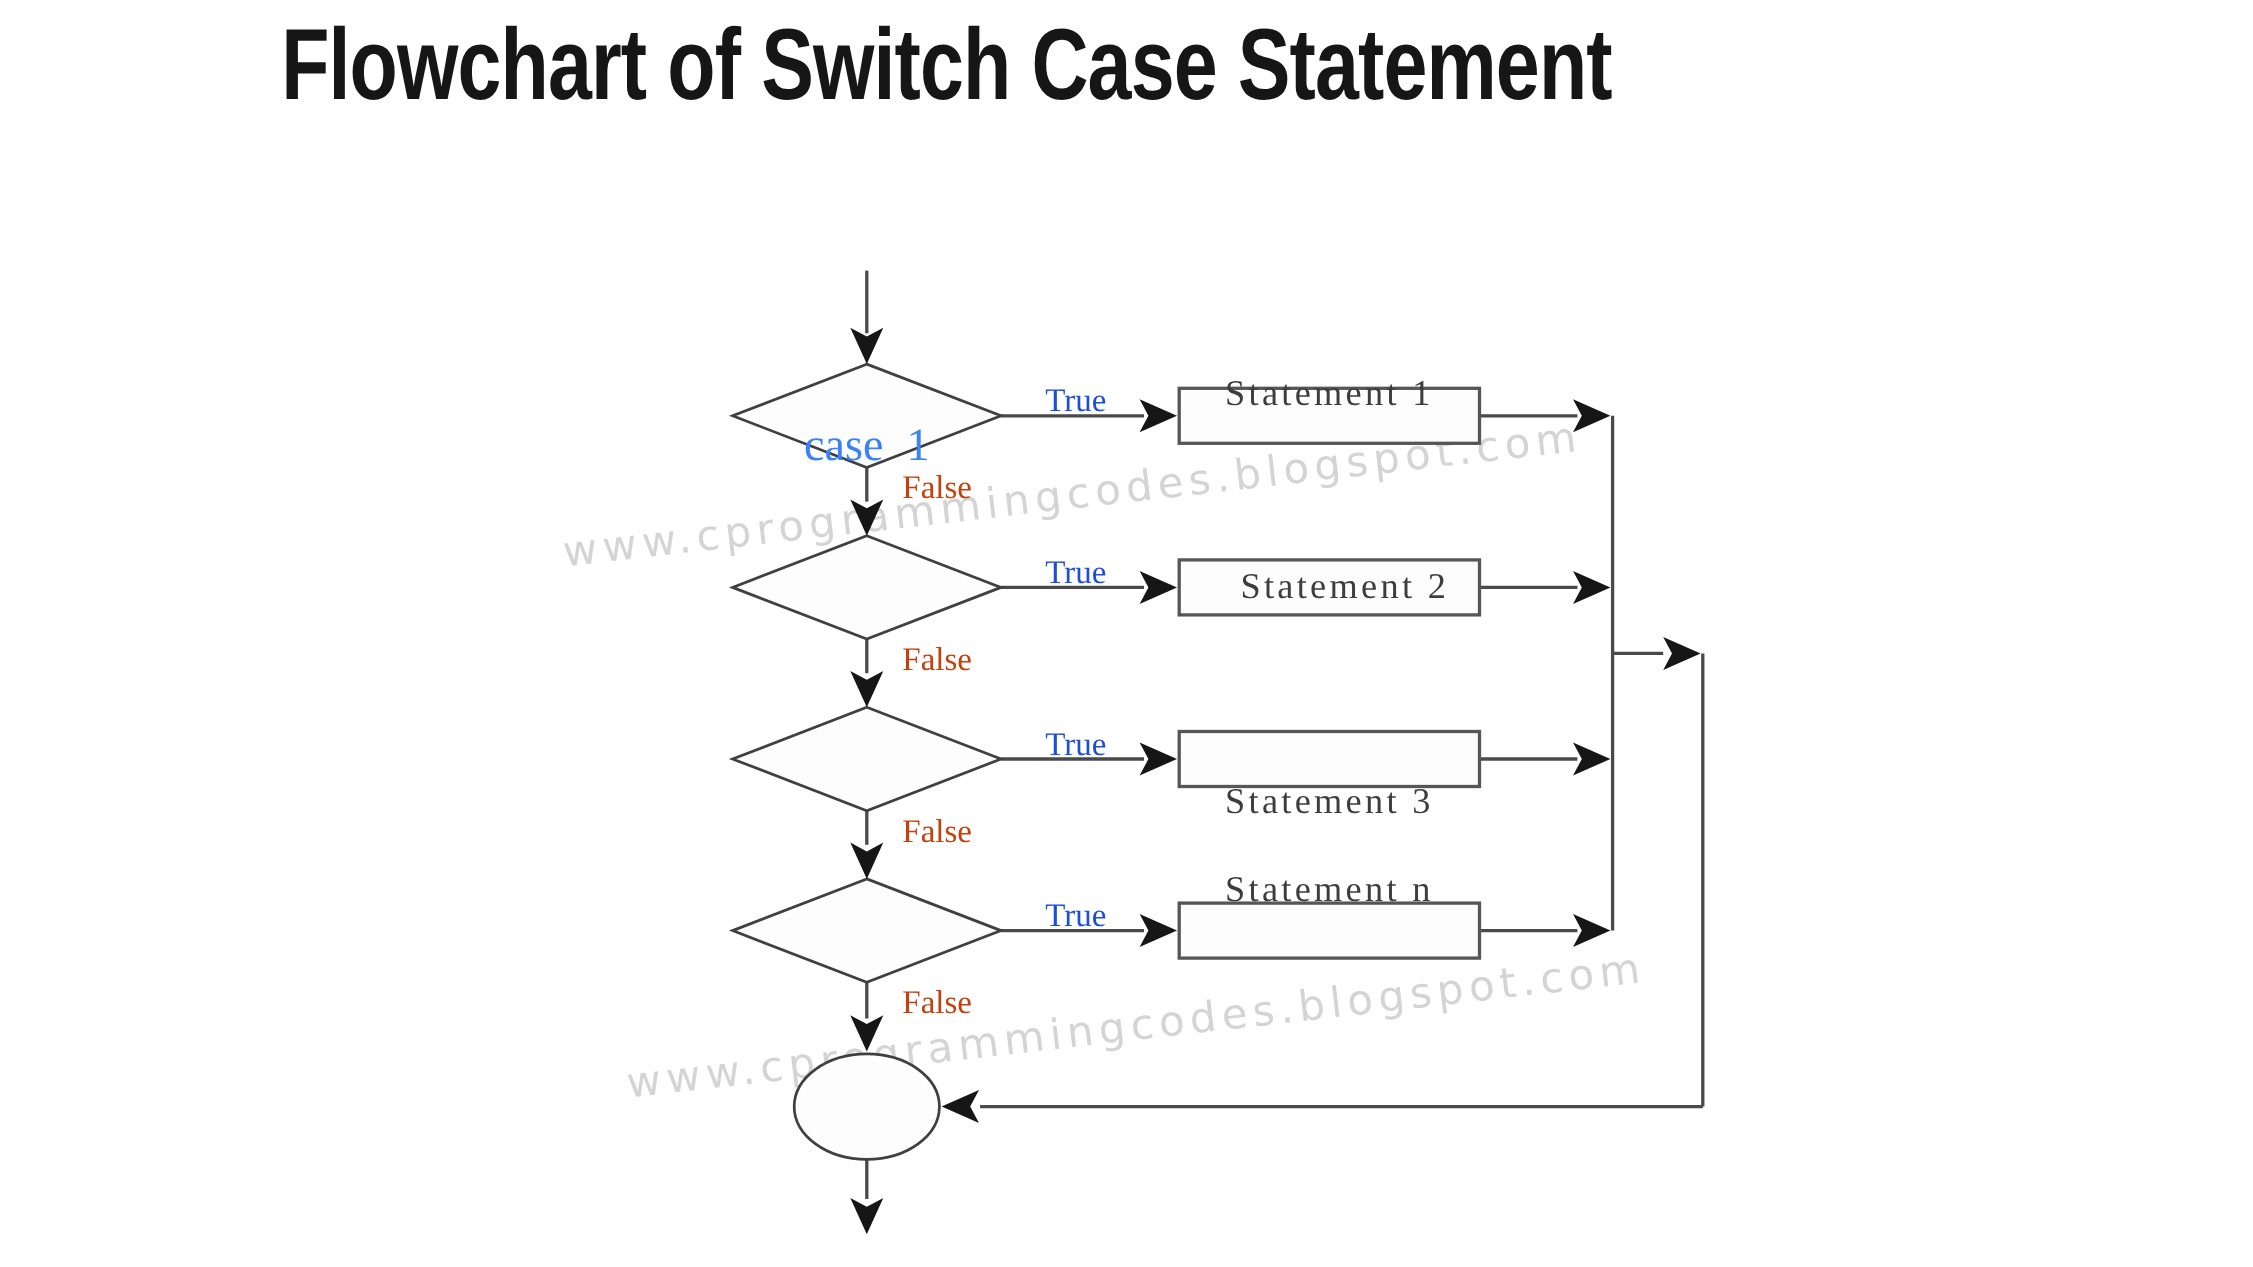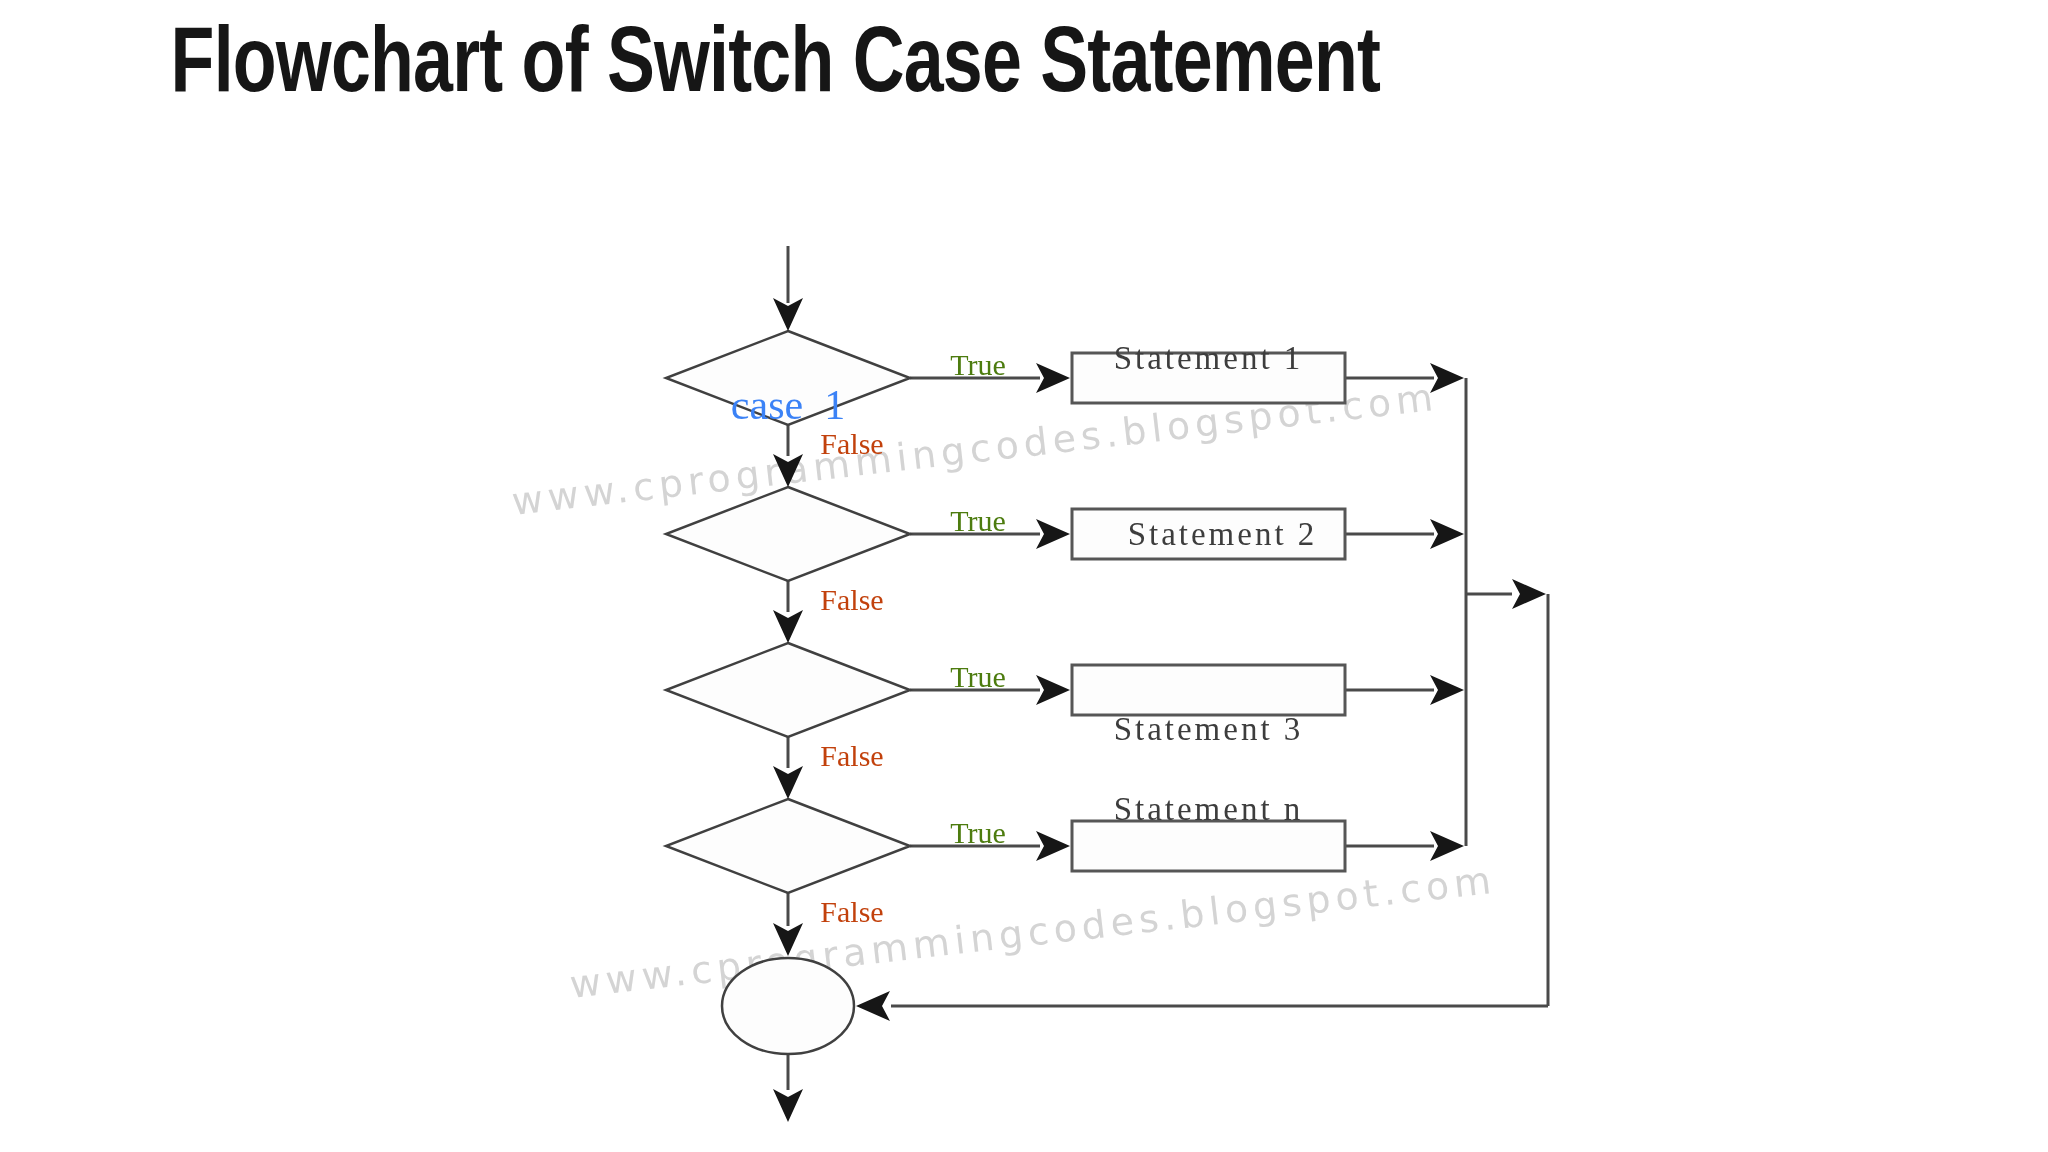--- a/index.html
+++ b/index.html
@@ -16,33 +16,33 @@
     height:42px;line-height:42px;
   }
   #wm-upper{left:512px;top:481px;}
   #wm-lower{left:570px;top:964px;}
   
   svg#flow{position:absolute;left:0;top:0;z-index:2;}
   
   .lbl{position:absolute;z-index:3;color:#3a3a3a;text-align:center;}
   #title{
     left:0;top:6px;width:1636px;height:106px;line-height:106px;z-index:3;
-    position:absolute;text-align:left;white-space:nowrap;color:#161616;
+    position:absolute;text-align:right;white-space:nowrap;color:#161616;
   }
   #title .t-inner{
     display:inline-block;font-family:"Liberation Sans", sans-serif;
     font-weight:700;font-size:92px;letter-spacing:-1px;
     transform:scaleX(0.78);transform-origin:50% 50%;
   }
   .case-label{
     left:638px;width:300px;height:52px;line-height:52px;
     font-size:42px;white-space:pre;color:#3b82f6;margin-top:27px;
   }
   .true-label{
-    left:898px;width:160px;height:36px;line-height:36px;font-size:30px;color:#4d7c0f;
+    left:898px;width:160px;height:36px;line-height:36px;font-size:30px;color:#1d4ed8;
   }
   .false-label{
     left:772px;width:160px;height:36px;line-height:36px;font-size:30px;color:#c2410c;
   }
   .stmt-label{
     left:1072px;width:273px;height:36px;line-height:36px;
     font-size:33px;letter-spacing:3px;color:#3d3d3d;
   }
   
   #case-1{top:352px;} #case-2{top:508px;} #case-3{top:664px;} #case-n{top:820px;}

